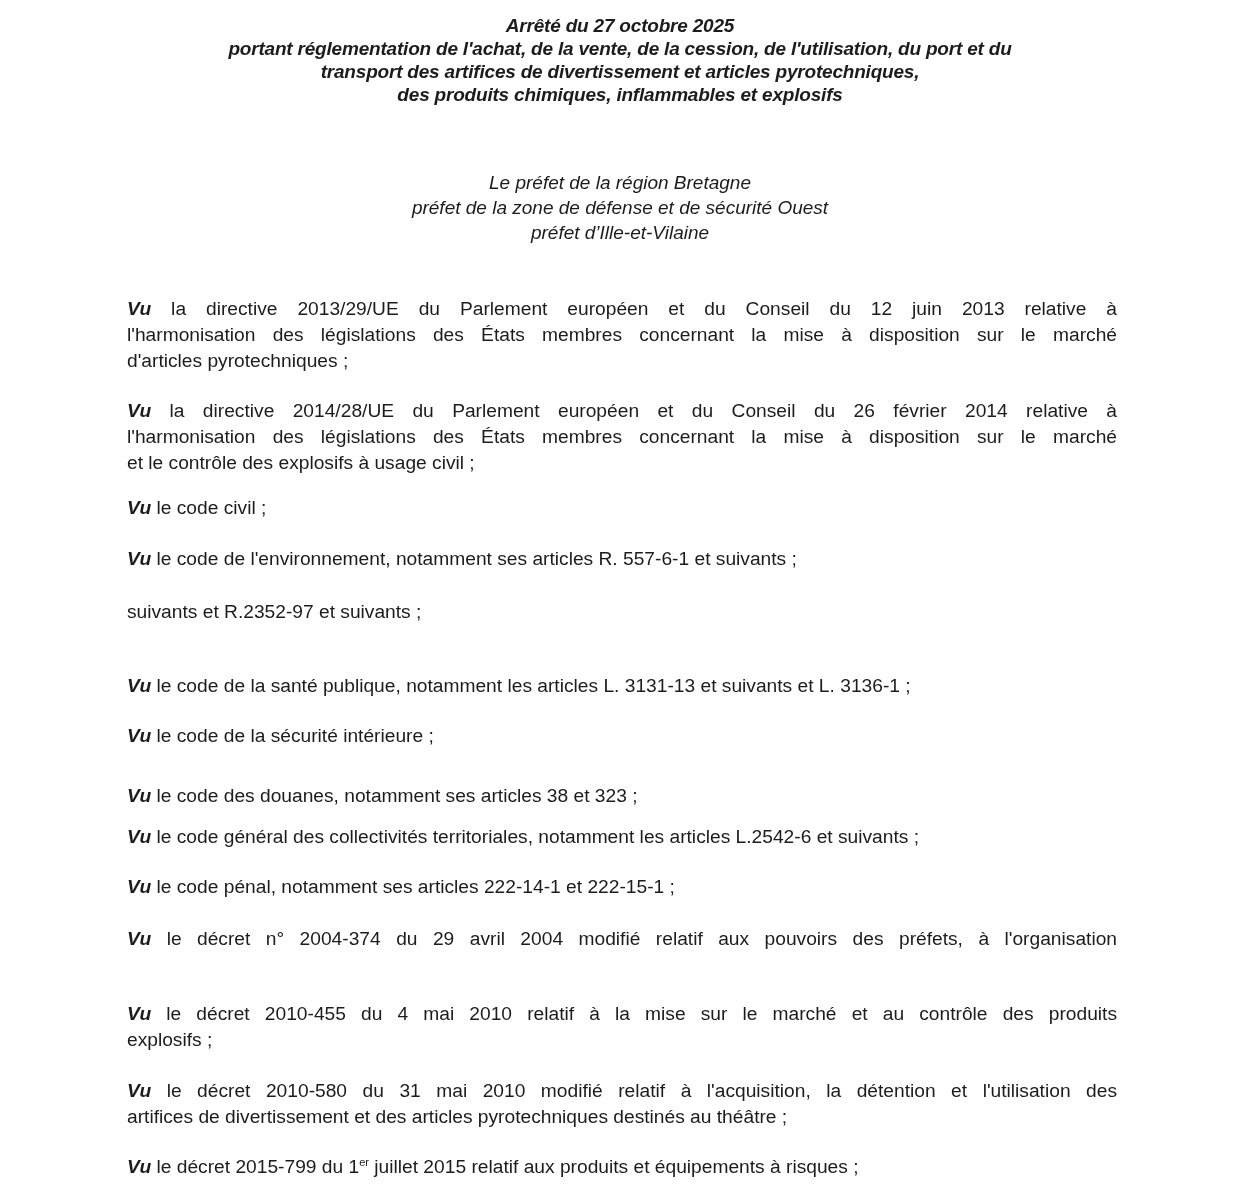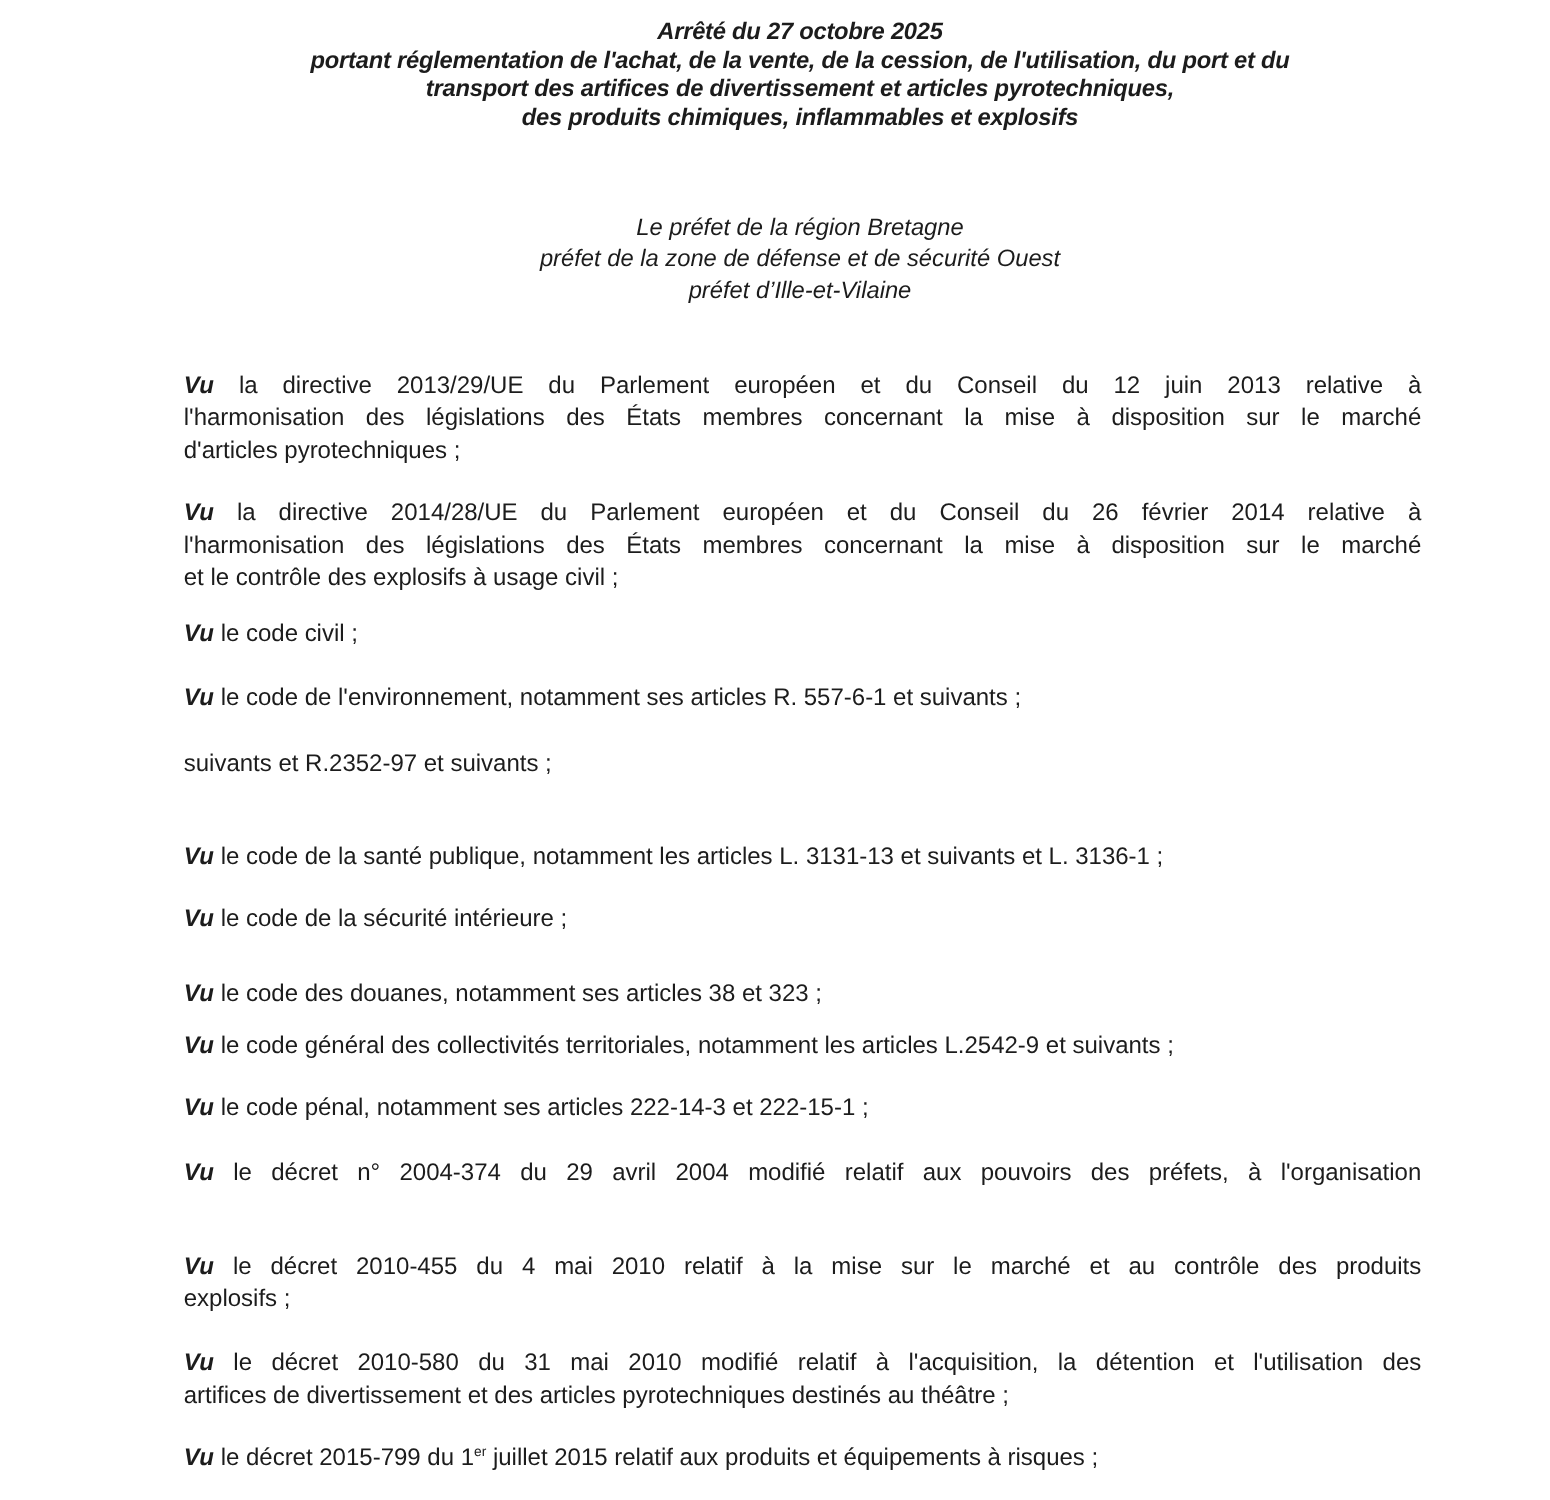--- a/index.html
+++ b/index.html
@@ -14,21 +14,20 @@
       position: relative;
       color: #1c1c1c;
       font-family: "Liberation Sans", "DejaVu Sans", sans-serif;
     }
     .page {
       position: absolute;
       left: 0;
       top: 0;
       width: 1208px;
       height: 1200px;
-      margin-left: 20px;
     }
     .title-block {
       position: absolute;
       top: 14px;
       left: 0;
       width: 1240px;
       text-align: center;
       font-style: italic;
       font-weight: bold;
       font-size: 19px;
@@ -131,25 +130,25 @@
 
     <div class="visa" style="top:427px;">
       <span class="line last"><span class="vu">Vu</span><span> le code de la sécurité intérieure ;</span></span>
     </div>
 
     <div class="visa" style="top:487px;">
       <span class="line last"><span class="vu">Vu</span><span> le code des douanes, notamment ses articles 38 et 323 ;</span></span>
     </div>
 
     <div class="visa" style="top:528px;">
-      <span class="line last"><span class="vu">Vu</span><span> le code général des collectivités territoriales, notamment les articles L.2542-9 et suivants ;</span></span>
+      <span class="line last"><span class="vu">Vu</span><span> le code général des collectivités territoriales, notamment les articles L.2542-6 et suivants ;</span></span>
     </div>
 
     <div class="visa" style="top:578px;">
-      <span class="line last"><span class="vu">Vu</span><span> le code pénal, notamment ses articles 222-14-3 et 222-15-1 ;</span></span>
+      <span class="line last"><span class="vu">Vu</span><span> le code pénal, notamment ses articles 222-14-1 et 222-15-1 ;</span></span>
     </div>
 
     <div class="visa" style="top:630px;">
       <span class="line"><span class="vu">Vu</span><span> le décret n° 2004-374 du 29 avril 2004 modifié relatif aux pouvoirs des préfets, à l'organisation</span></span>
     </div>
 
     <div class="visa" style="top:705px;">
       <span class="line"><span class="vu">Vu</span><span> le décret 2010-455 du 4 mai 2010 relatif à la mise sur le marché et au contrôle des produits</span></span>
       <span class="line last">explosifs ;</span>
     </div>

